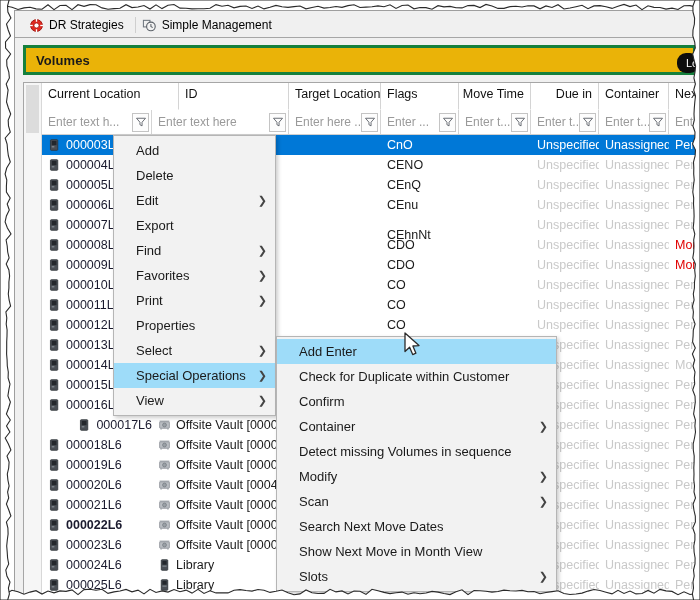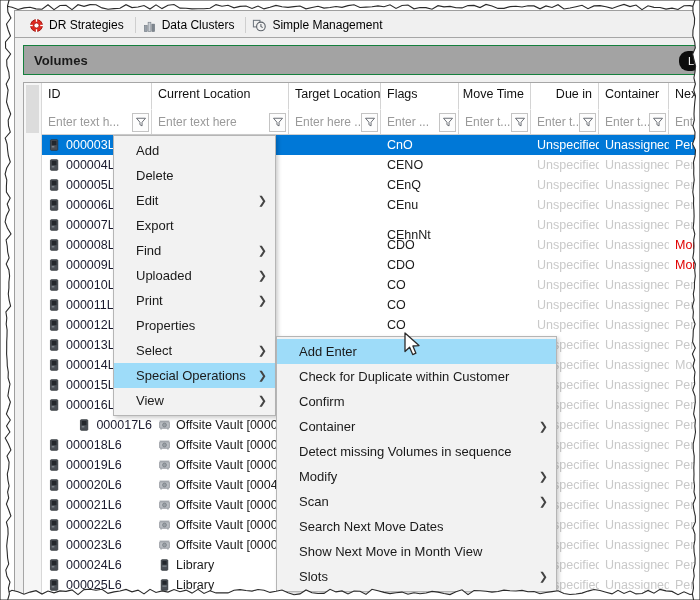--- a/index.html
+++ b/index.html
@@ -82,22 +82,22 @@
     margin-bottom: -1px;
     z-index: 3;
   }
   .tab.active::before { display: none; }
   .tab.active + .tab::before { display: none; }
   .tabicon { width: 15px; height: 15px; flex: 0 0 15px; }
 
   
   #volpanel {
     margin: 7px 8px 0 8px;
-    background: #a3a3a3;
-    border: 1px solid #15803d;
+    background: #eab308;
+    border: 3px solid #15803d;
     height: 30px;
     display: flex;
     align-items: center;
     padding: 0 0 0 10px;
     position: relative;
   }
   #voltitle {
     font-size: 13px;
     font-weight: bold;
     color: #1a1a1a;
@@ -258,52 +258,44 @@
             <circle cx="8" cy="8" r="2.7" fill="#ffffff" stroke="#9d1a14" stroke-width=".8"></circle>
             <rect x="7.3" y="1" width="1.4" height="3" fill="#ffffff"></rect>
             <rect x="7.3" y="12" width="1.4" height="3" fill="#ffffff"></rect>
             <rect x="1" y="7.3" width="3" height="1.4" fill="#ffffff"></rect>
             <rect x="12" y="7.3" width="3" height="1.4" fill="#ffffff"></rect>
           </svg>
           <span>DR Strategies</span>
         </div>
         <div class="tab">
           <svg class="tabicon" viewBox="0 0 16 16">
-            <rect x="2.5" y="8" width="3" height="6.5" fill="#9aa2ab" stroke="#6d757e" stroke-width=".6"></rect>
-            <rect x="6.5" y="4.5" width="3" height="10" fill="#c9ced4" stroke="#6d757e" stroke-width=".6"></rect>
-            <rect x="10.5" y="6.5" width="3" height="8" fill="#7f878f" stroke="#6d757e" stroke-width=".6"></rect>
-          </svg>
-          <span>Data Clusters</span>
-        </div>
-        <div class="tab">
-          <svg class="tabicon" viewBox="0 0 16 16">
             <rect x="1.5" y="2.5" width="7" height="7" fill="none" stroke="#6d757e" stroke-width="1.1"></rect>
             <circle cx="9.5" cy="9" r="4.6" fill="#f2f2f2" stroke="#5c6269" stroke-width="1.2"></circle>
             <path d="M9.5 6.3 L9.5 9 L11.4 10.3" stroke="#5c6269" stroke-width="1.1" fill="none"></path>
           </svg>
           <span>Simple Management</span>
         </div>
       </div>
 
     <div id="volpanel">
       <span id="voltitle">Volumes</span>
       <span id="loadbtn">Lo</span>
     </div>
 
     <div id="grid">
       <div id="gridscroll">
         <div class="thumb"></div>
       </div>
       <div id="gridinner">
         <div class="hdrrow">
+            <div class="hdrcell" style="width: 137px; flex: 0 0 137px;">
+              <span>Current Location</span>
+            </div>
             <div class="hdrcell" style="width: 110px; flex: 0 0 110px;">
               <span>ID</span>
-            </div>
-            <div class="hdrcell" style="width: 137px; flex: 0 0 137px;">
-              <span>Current Location</span>
             </div>
             <div class="hdrcell" style="width: 92px; flex: 0 0 92px;">
               <span>Target Location</span>
             </div>
             <div class="hdrcell" style="width: 78px; flex: 0 0 78px;">
               <span>Flags</span>
             </div>
             <div class="hdrcell right" style="width: 72px; flex: 0 0 72px;">
               <span>Move Time</span>
             </div>
@@ -1025,21 +1017,21 @@
                 <span>Unspecified</span>
               </div>
               <div class="cell container" style="width: 70px; flex: 0 0 70px;">
                 <span>Unassigned</span>
               </div>
               <div class="cell nextmove" style="width: 60px; flex: 0 0 60px;">
                 <span>Perma</span>
               </div>
             </div>
             <div class="row">
-              <div class="cell id" style="width: 110px; flex: 0 0 110px;">
+              <div class="cell id" style="width: 110px; flex: 0 0 110px; font-weight: bold;">
                 <svg class="rowicon" viewBox="0 0 16 16">
                   <rect x="3" y="1.5" width="9" height="13" rx="1" fill="#4a4f56" stroke="#2e3238"></rect>
                   <rect x="4.6" y="3" width="5.8" height="5.2" fill="#23272c"></rect>
                   <rect x="4.6" y="9.6" width="3.2" height="1.3" fill="#8d949c"></rect>
                 </svg>
                 <span>000022L6</span>
               </div>
               <div class="cell loc" style="width: 137px; flex: 0 0 137px;">
                 <svg class="rowicon" viewBox="0 0 16 16">
                   <rect x="2" y="4" width="12" height="8" rx="1" fill="#b9bdc2" stroke="#83888e" stroke-width=".9"></rect>
@@ -1195,21 +1187,21 @@
           <span class="arrow">❯</span>
         </div>
         <div class="mi">
           <span>Export</span>
         </div>
         <div class="mi">
           <span>Find</span>
           <span class="arrow">❯</span>
         </div>
         <div class="mi">
-          <span>Uploaded</span>
+          <span>Favorites</span>
           <span class="arrow">❯</span>
         </div>
         <div class="mi">
           <span>Print</span>
           <span class="arrow">❯</span>
         </div>
         <div class="mi">
           <span>Properties</span>
         </div>
         <div class="mi">

